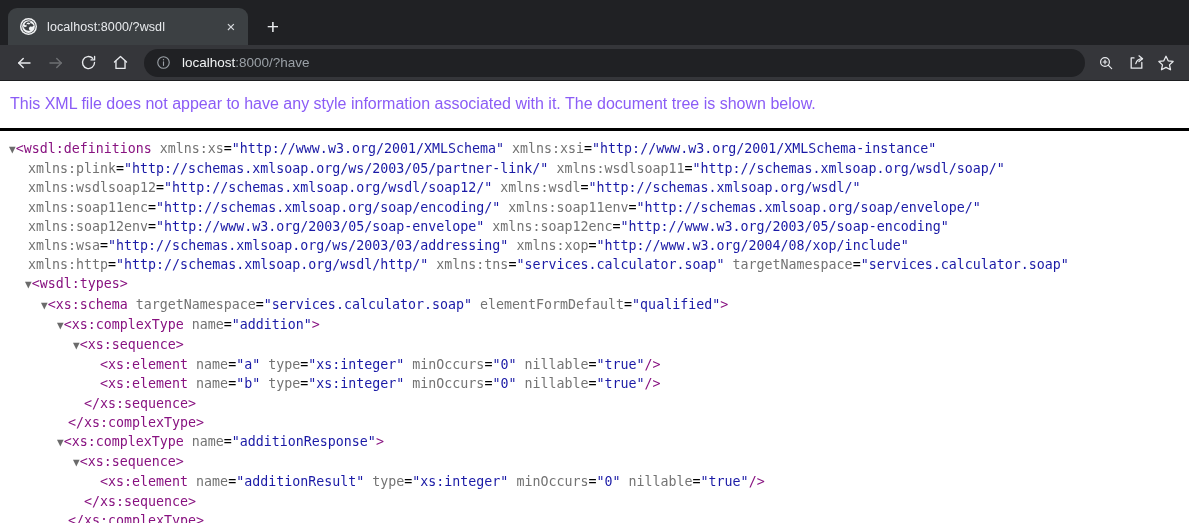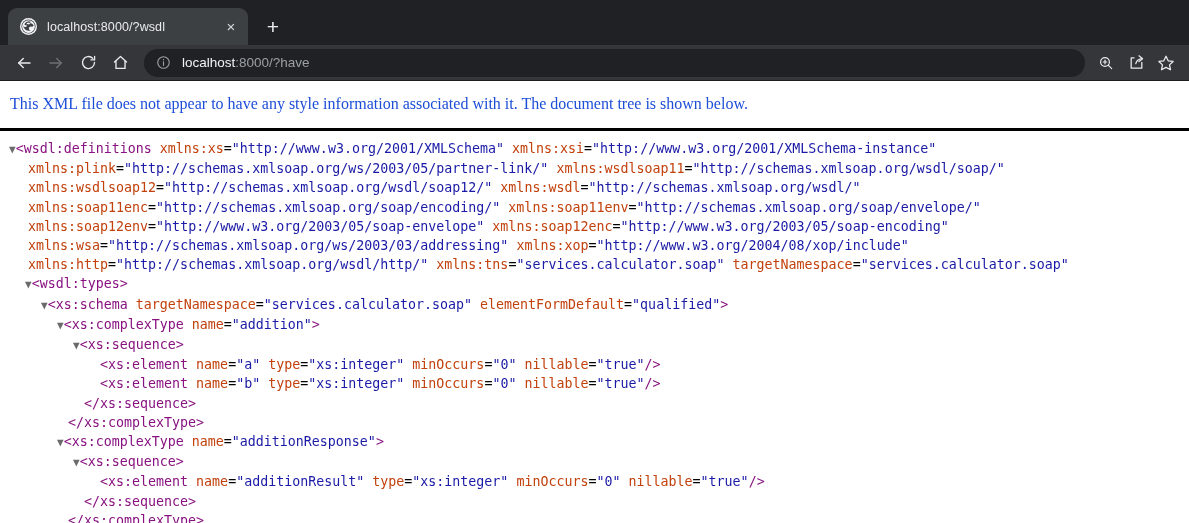--- a/index.html
+++ b/index.html
@@ -120,23 +120,23 @@
   .tool-icon svg { display: block; }
 
   
   .page {
     background: #ffffff;
     height: 442px;
     overflow: hidden;
     position: relative;
   }
   .notice {
-    font-family: Liberation Serif, serif;
+    font-family: Liberation Sans, sans-serif;
     font-size: 16px;
-    color: #1d4ed8;
+    color: #8b5cf6;
     padding: 13px 10px 10px 10px;
     line-height: 1.25;
   }
   .divider {
     border: none;
     border-top: 3px solid #000;
     margin: 4px 0 0 0;
   }
   .xmltree {
     font-family: "DejaVu Sans Mono", "Liberation Mono", monospace;
@@ -144,21 +144,21 @@
     line-height: 19.2px;
     color: #000;
     padding: 8px 0 0 6px;
     white-space: pre;
     overflow: hidden;
   }
   .xline { white-space: pre; }
   .twi { color: #6b6b6b; font-size: 11px; }
   .tag      { color: #881280; }
   .punc     { color: #881280; }
-  .attrname { color: #c2410c; }
+  .attrname { color: #737373; }
   .attrval  { color: #1a1aa6; }
   .eq       { color: #000000; }
 </style>
 </head>
 <body>
 
 <div class="browser">
 
   <div class="tabstrip">
     <div class="tab">

